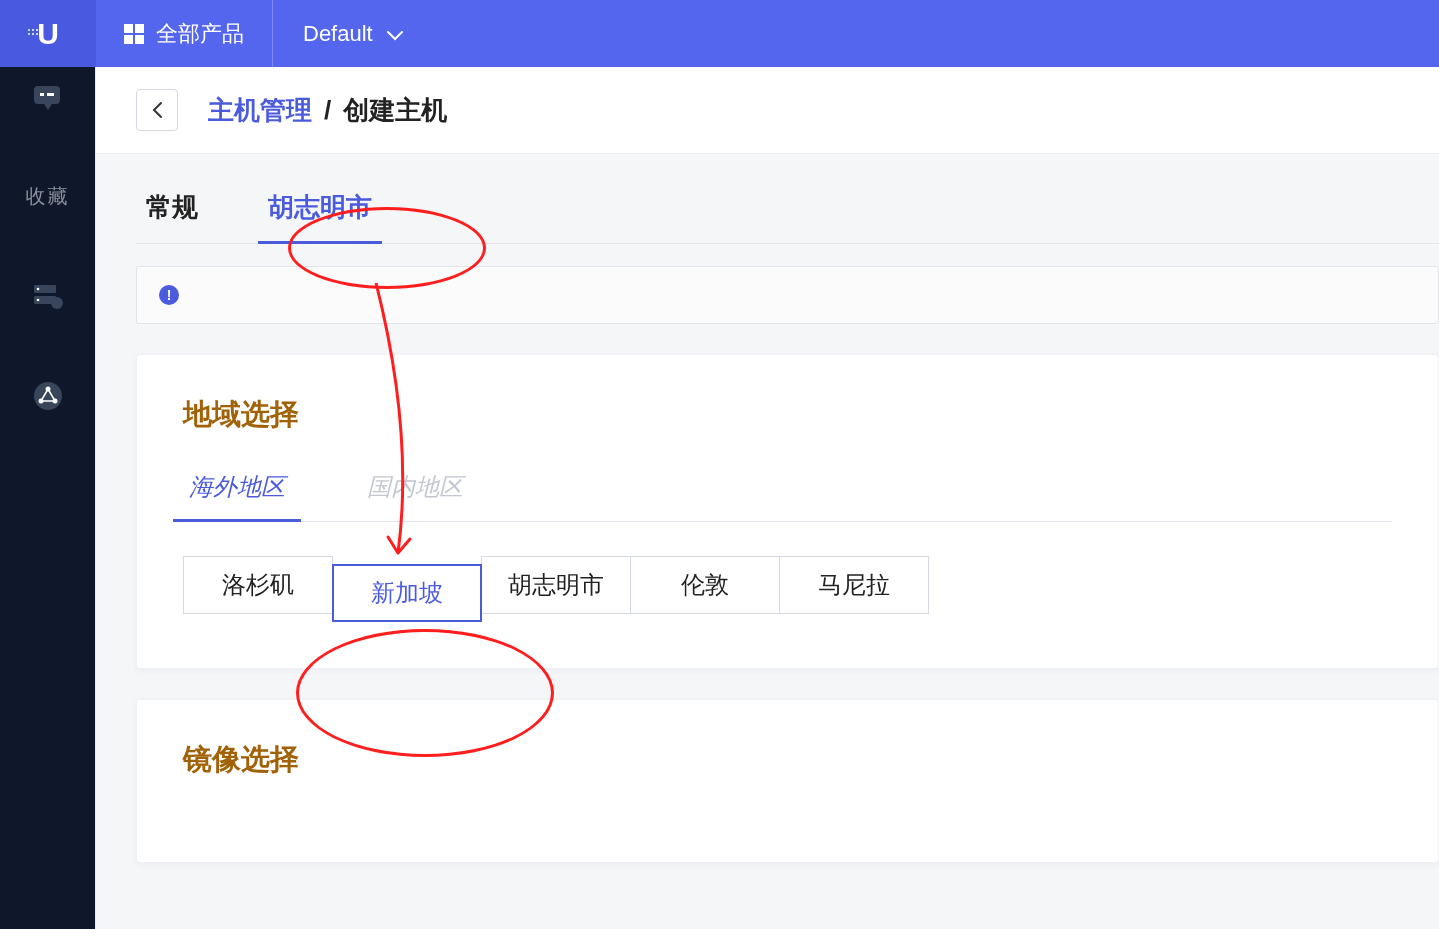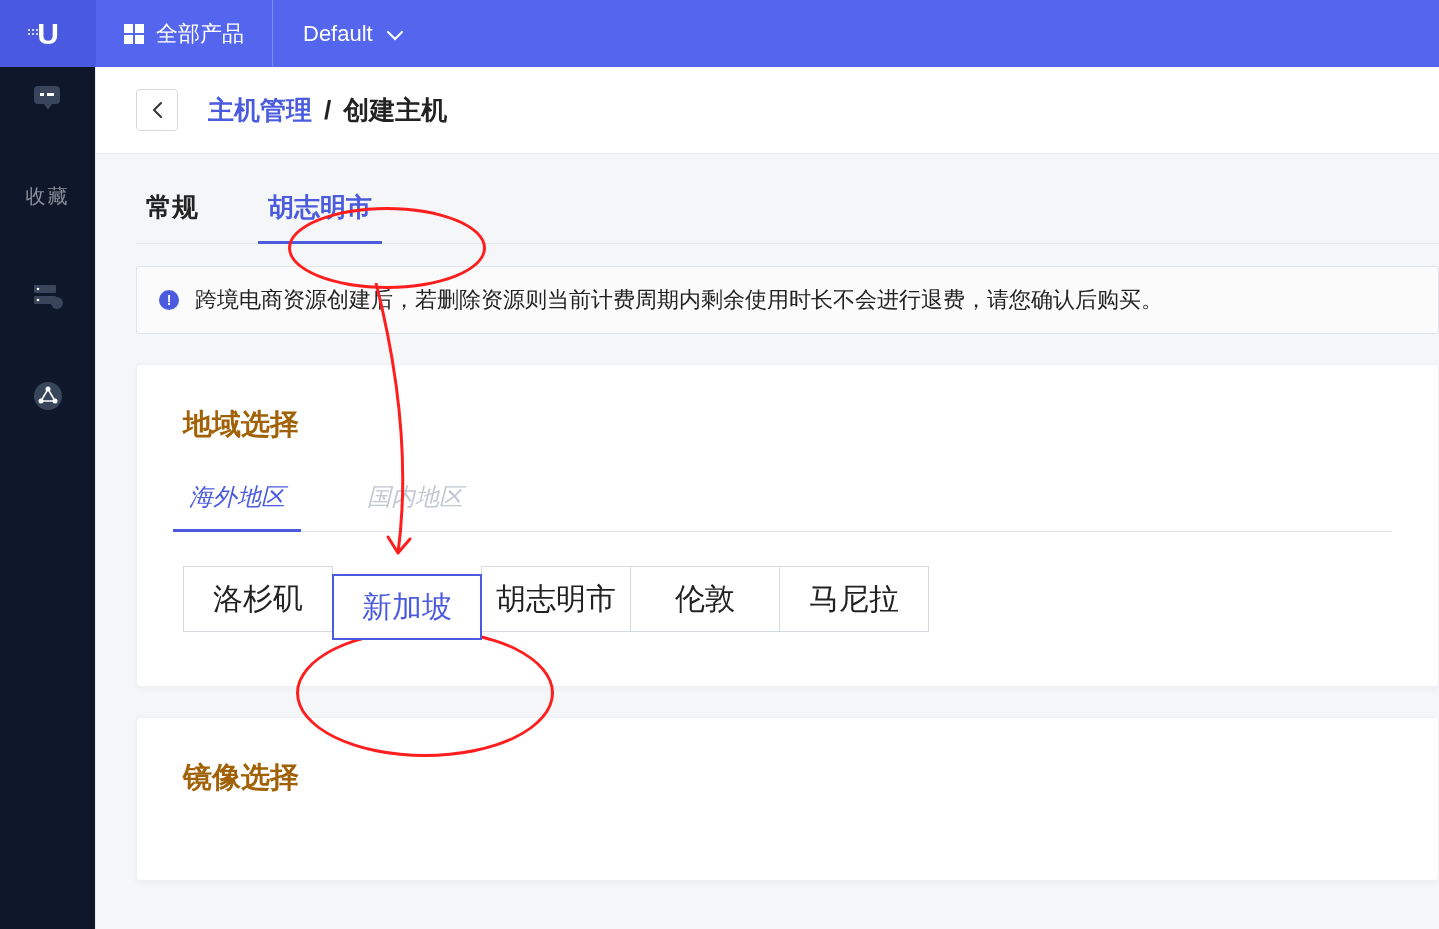--- a/index.html
+++ b/index.html
@@ -59,21 +59,21 @@
 
 
 .subtabs { display: flex; gap: 70px; border-bottom: 1px solid #e1e4ea; }
 .subtab { padding: 0 6px 18px 6px; font-size: 24px; color: #222; cursor: pointer; position: relative; font-style: italic; }
 .subtab.active { color: #4b5bdd; }
 .subtab.active::after { content: ""; position: absolute; left: -10px; right: -10px; bottom: -1px; height: 3px; background: #4b5bdd; }
 .subtab.disabled { color: #c2c7d2; cursor: default; }
 
 
 .region-row { display: flex; margin-top: 34px; }
-.region-btn { width: 150px; height: 66px; border: 1px solid #d5dae2; background: #fff; display: flex; align-items: center; justify-content: center; font-size: 30px; color: #222; cursor: pointer; margin-left: -1px; }
+.region-btn { width: 150px; height: 58px; border: 1px solid #d5dae2; background: #fff; display: flex; align-items: center; justify-content: center; font-size: 24px; color: #222; cursor: pointer; margin-left: -1px; }
 .region-btn:first-child { margin-left: 0; }
 .region-btn.selected { border: 2px solid #4b5bdd; color: #4b5bdd; z-index: 2; position: relative; margin-top: 8px; }
 
 
 .anno { position: absolute; pointer-events: none; }
 .ellipse { border: 3px solid #ff1e1e; border-radius: 50%; }
 </style>
 </head>
 <body>
 
@@ -166,21 +166,20 @@
 
       <div class="content">
 
         <div class="tabs">
           <div class="tab">常规</div>
           <div class="tab active">胡志明市</div>
         </div>
 
         <div class="alert">
           <div class="alert-icon">!</div>
-          <div class="alert-text">跨境电商资源创建后，若删除资源则当前计费周期内剩余使用时长不会进行退费，请您确认后购买。</div>
         </div>
 
         <div class="panel">
           <div class="panel-title">地域选择</div>
 
           <div class="subtabs">
             <div class="subtab active">海外地区</div>
             <div class="subtab disabled">国内地区</div>
           </div>
 

